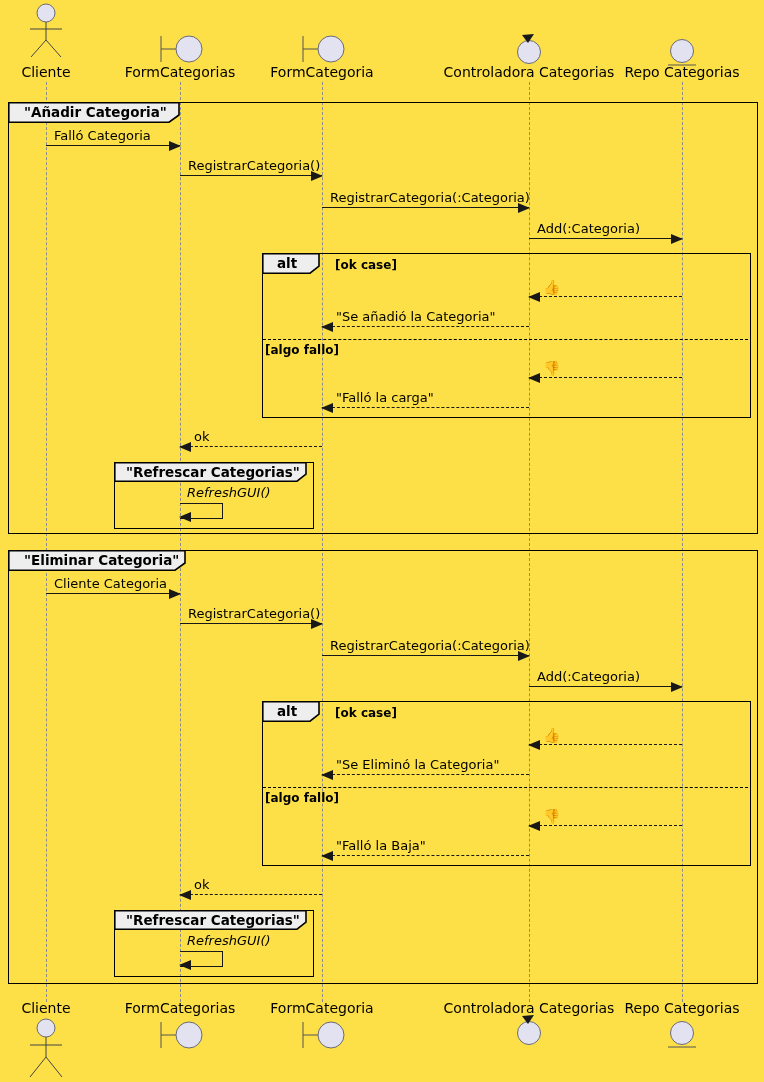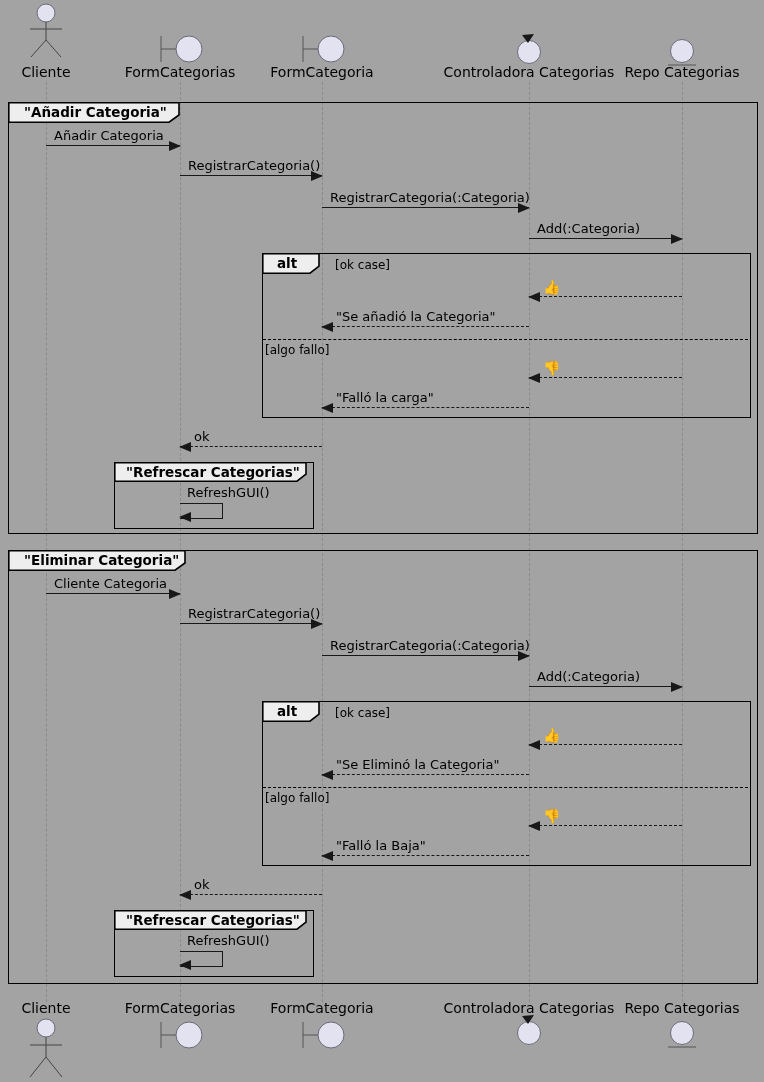--- a/index.html
+++ b/index.html
@@ -1,37 +1,37 @@
 <!DOCTYPE html>
 <html><head>
 <meta charset="utf-8">
 <style>
   html,body{margin:0;padding:0;background:#ffffff;}
-  .canvas{position:relative;width:764px;height:1082px;background:#a3a3a3;overflow:hidden;
+  .canvas{position:relative;width:764px;height:1082px;background:#fde047;overflow:hidden;
           font-family:"DejaVu Sans","Liberation Sans",sans-serif;color:#000;}
   .life{position:absolute;top:82px;height:920px;width:0;border-left:1px dashed #8a8a8a;z-index:0;}
   .pname{position:absolute;font-size:14px;height:17px;line-height:17px;text-align:center;white-space:nowrap;z-index:3;}
   .icon{position:absolute;z-index:3;}
   .frame{position:absolute;border:1.6px solid #000;z-index:1;}
   .tab{position:absolute;z-index:2;}
   .tab svg{position:absolute;left:0;top:0;}
   .tab .tl{position:relative;display:block;font-weight:bold;font-size:13.5px;line-height:20px;white-space:nowrap;z-index:1;}
-  .guard{position:absolute;font-weight:normal;font-size:12px;line-height:14px;white-space:nowrap;z-index:2;}
+  .guard{position:absolute;font-weight:bold;font-size:12px;line-height:14px;white-space:nowrap;z-index:2;}
   .divider{position:absolute;height:0;border-top:1px dashed #000;z-index:2;}
   .msg{position:absolute;z-index:2;}
   .msg .lbl{position:relative;height:18px;line-height:18px;font-size:13px;white-space:nowrap;}
   .msg .line{position:absolute;left:0;right:0;top:18px;border-top:1px solid #181818;}
   .msg.dash .line{border-top:1px dashed #181818;}
   .msg .head{position:absolute;top:13.5px;width:0;height:0;border-style:solid;}
   .msg.fwd .head{right:-1px;border-width:5px 0 5px 12px;border-color:transparent transparent transparent #181818;}
   .msg.rev .head{left:-1px;border-width:5px 12px 5px 0;border-color:transparent #181818 transparent transparent;}
   .msg.fwd .lbl{padding-left:8px;}
   .msg.rev .lbl{padding-left:14px;}
   .selfmsg{position:absolute;width:60px;z-index:2;}
-  .selfmsg .lbl{height:18px;line-height:18px;font-size:13px;padding-left:7px;white-space:nowrap;}
+  .selfmsg .lbl{height:18px;line-height:18px;font-size:13px;padding-left:7px;white-space:nowrap;font-style:italic;}
   .selfmsg .box{position:absolute;left:0;top:19px;width:42px;height:14px;border:1px solid #181818;border-left:none;}
   .selfmsg .head{position:absolute;left:-1px;top:28px;width:0;height:0;border-style:solid;
                  border-width:5px 12px 5px 0;border-color:transparent #181818 transparent transparent;}
   .emoji{font-size:14px;}
 </style>
 </head>
 <body>
 
 <div class="canvas">
 
@@ -78,21 +78,21 @@
 
   <div class="frame" style="left:8px;top:102px;width:748px;height:430px"></div>
   <div class="tab" style="left:8px;top:102px;width:172px;height:21px">
     <svg width="172" height="21">
         <path d="M0.8,0.8 L171,0.8 L171,13 L161,20.2 L0.8,20.2 Z" fill="#EEEEEE" stroke="#000" stroke-width="1.6"></path>
       </svg>
     <span class="tl" style="padding-left:16px">"Añadir Categoria"</span>
   </div>
 
   <div class="msg fwd" style="left:46px;top:127px;width:134px">
-    <div class="lbl">Añadir Categoria</div>
+    <div class="lbl">Falló Categoria</div>
     <div class="line"></div>
       <div class="head"></div>
   </div>
   <div class="msg fwd" style="left:180px;top:157px;width:142px">
     <div class="lbl">RegistrarCategoria()</div>
     <div class="line"></div>
       <div class="head"></div>
   </div>
   <div class="msg fwd" style="left:322px;top:189px;width:207px">
     <div class="lbl">RegistrarCategoria(:Categoria)</div>

